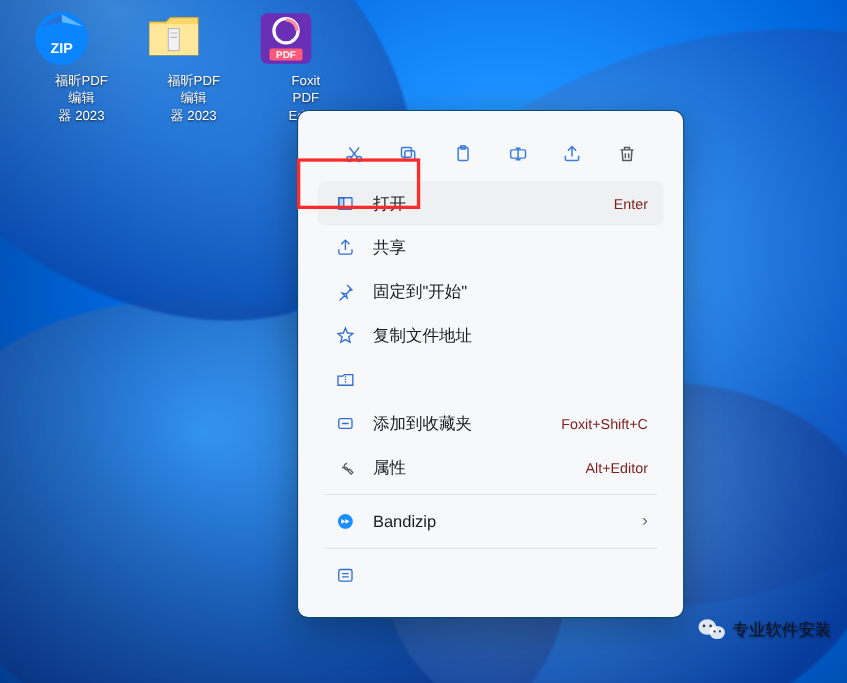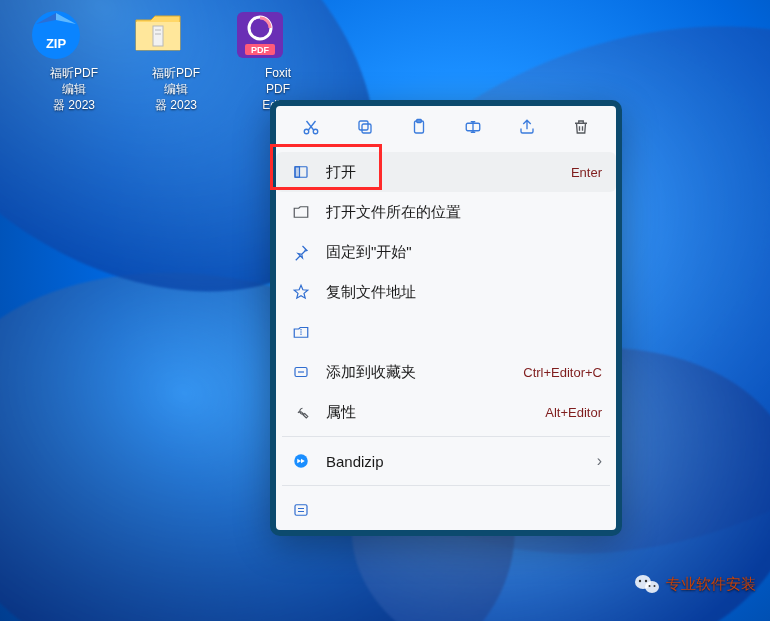--- a/index.html
+++ b/index.html
@@ -14,23 +14,23 @@
   .p3 { width: 550px; height: 380px; top: -120px; left: -150px; transform: rotate(35deg); background: radial-gradient(ellipse at 40% 40%, rgba(160,220,255,0.35), rgba(10,70,170,0.8) 75%); }
   .p4 { width: 450px; height: 320px; top: 350px; left: 350px; transform: rotate(-10deg); background: radial-gradient(ellipse at 35% 30%, rgba(180,230,255,0.4), rgba(8,55,150,0.85) 75%); }
 
   .desktop-icons { position: absolute; top: 10px; left: 14px; display: flex; gap: 18px; }
   .dicon { width: 84px; display: flex; flex-direction: column; align-items: center; cursor: pointer; }
   .dicon .ic { width: 52px; height: 52px; display:flex; justify-content:center; }
   .dicon .lbl { color: #fff; font-size: 12px; text-align: center; margin-top: 3px; text-shadow: 0 1px 2px rgba(0,0,0,0.7); line-height: 1.35; white-space: pre-line; margin-left: 36px; }
 
   .ctx {
     position: absolute; top: 100px; left: 270px; width: 352px;
-    background: #f7f8fa; border: 6px solid #0c4a6e; border-radius: 10px;
+    background: #f7f8fa; border: 1px solid #0c4a6e; border-radius: 10px;
     box-shadow: 0 10px 36px rgba(0,0,0,0.32);
-    padding: 0;
+    padding: 18px;
   }
   .toolbar { display: flex; justify-content: space-around; padding: 6px 8px 10px; }
   .tbtn { width: 36px; height: 30px; display:flex; align-items:center; justify-content:center; border-radius:6px; cursor:pointer; }
 
   .menu { display:flex; flex-direction:column; }
   .sep { height:1px; background:#e0e3e8; margin:4px 6px; }
   .item {
     display:flex; align-items:center; height:40px; padding:0 14px;
     border-radius:6px; cursor:pointer; position:relative;
   }
@@ -39,22 +39,22 @@
   .item .ilbl { margin-left:14px; font-size:15px; color:#1a1a1a; flex:1; }
   .item .sc { font-size:13px; color:#7f1d1d; margin-left:8px; }
   .item .arrow { color:#6a6f77; margin-left:8px; }
 
   .redbox {
     position:absolute; border:3px solid #ff2a2a; pointer-events:none;
     top:144px; left:270px; width:112px; height:46px;
   }
 
   .wm {
-    position:absolute; right:14px; bottom:26px; display:flex; align-items:center;
-    color:#c2410c; font-size:15px; text-shadow:0 1px 2px rgba(0,0,0,0.7);
+    position:absolute; right:14px; bottom:38px; display:flex; align-items:center;
+    color:#0f172a; font-size:15px; text-shadow:0 1px 2px rgba(0,0,0,0.7);
   }
   .wm .bubble { width:26px; height:22px; margin-right:6px; }
 
   svg { display:block; }
 </style>
 </head>
 <body>
 
 <div class="petal p1"></div>
 <div class="petal p2"></div>
@@ -147,30 +147,30 @@
       <span class="iic">
           <svg width="18" height="18" viewBox="0 0 24 24" fill="none" stroke="#2f6dd0" stroke-width="1.6">
             <rect x="4" y="5" width="16" height="14" rx="1"></rect>
             <rect x="4" y="5" width="6" height="14" fill="#2f6dd0" fill-opacity="0.25"></rect>
           </svg>
         </span>
       <span class="ilbl">打开</span>
       <span class="sc">Enter</span>
     </div>
 
-
-
-    <div class="item">
-      <span class="iic">
-          <svg width="18" height="18" viewBox="0 0 24 24" fill="none" stroke="#56595e" stroke-width="1.6">
-            <path d="M3 7 L9 7 L11 5 L21 5 L21 19 L3 19 Z"></path>
-          </svg>
-        </span>
-      <span class="ilbl">打开文件所在的位置</span>
-    </div>
+    <div class="item">
+      <span class="iic">
+          <svg width="18" height="18" viewBox="0 0 24 24" fill="none" stroke="#2f6dd0" stroke-width="1.6">
+            <path d="M4 14 v4 a2 2 0 0 0 2 2 h12 a2 2 0 0 0 2-2 v-4 M12 3 v12 M7 8 l5-5 5 5"></path>
+          </svg>
+        </span>
+      <span class="ilbl">共享</span>
+    </div>
+
+
 
     <div class="item">
       <span class="iic">
           <svg width="18" height="18" viewBox="0 0 24 24" fill="none" stroke="#2f6dd0" stroke-width="1.6">
             <path d="M14 4 l6 6 -3 1 -4 4 1 5 -3-3 -6 6 6-6 -3-3 5 1 4-4 1-3 Z"></path>
           </svg>
         </span>
       <span class="ilbl">固定到"开始"</span>
     </div>
 
@@ -193,21 +193,21 @@
     </div>
 
     <div class="item">
       <span class="iic">
           <svg width="18" height="18" viewBox="0 0 24 24" fill="none" stroke="#2f6dd0" stroke-width="1.6">
             <rect x="4" y="6" width="16" height="12" rx="2"></rect>
             <path d="M8 12 h8"></path>
           </svg>
         </span>
       <span class="ilbl">添加到收藏夹</span>
-      <span class="sc">Ctrl+Editor+C</span>
+      <span class="sc">Foxit+Shift+C</span>
     </div>
 
     <div class="item">
       <span class="iic">
           <svg width="18" height="18" viewBox="0 0 24 24" fill="none" stroke="#56595e" stroke-width="1.6">
             <path d="M14 7 a4 4 0 1 0 3 7 l4 4 -2 2 -4-4 a4 4 0 0 0 -7-3"></path>
           </svg>
         </span>
       <span class="ilbl">属性</span>
       <span class="sc">Alt+Editor</span>

